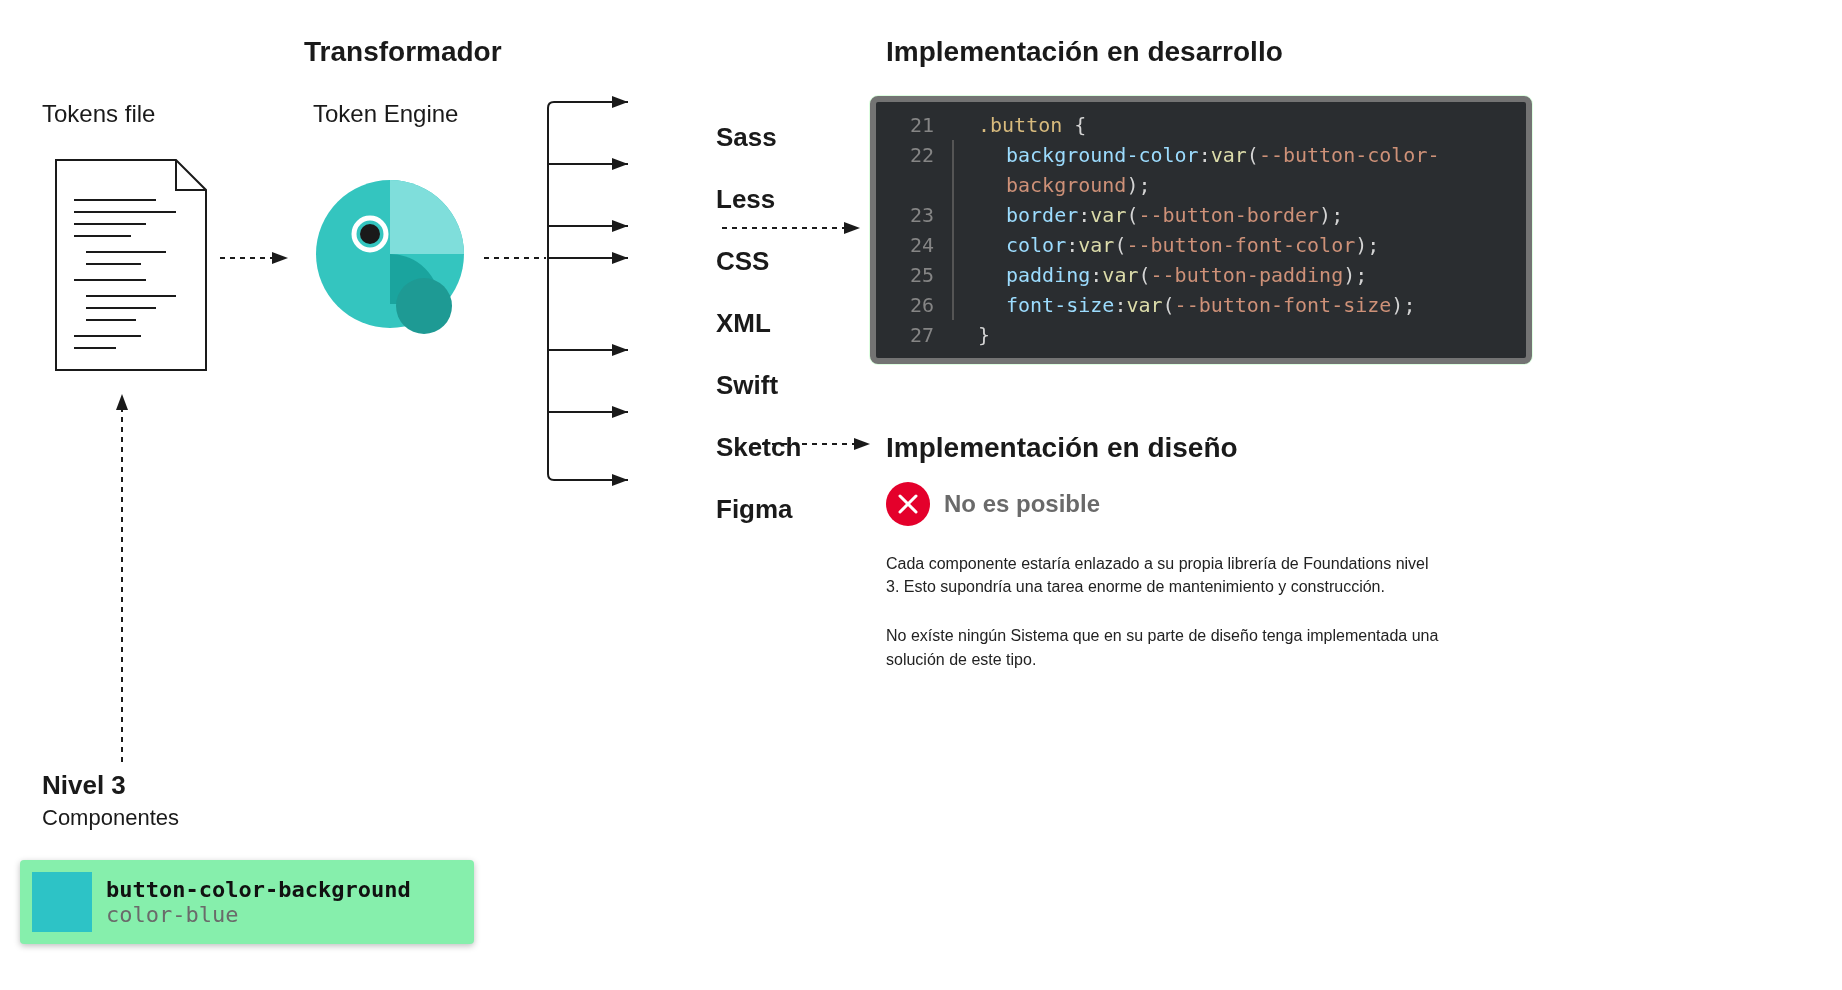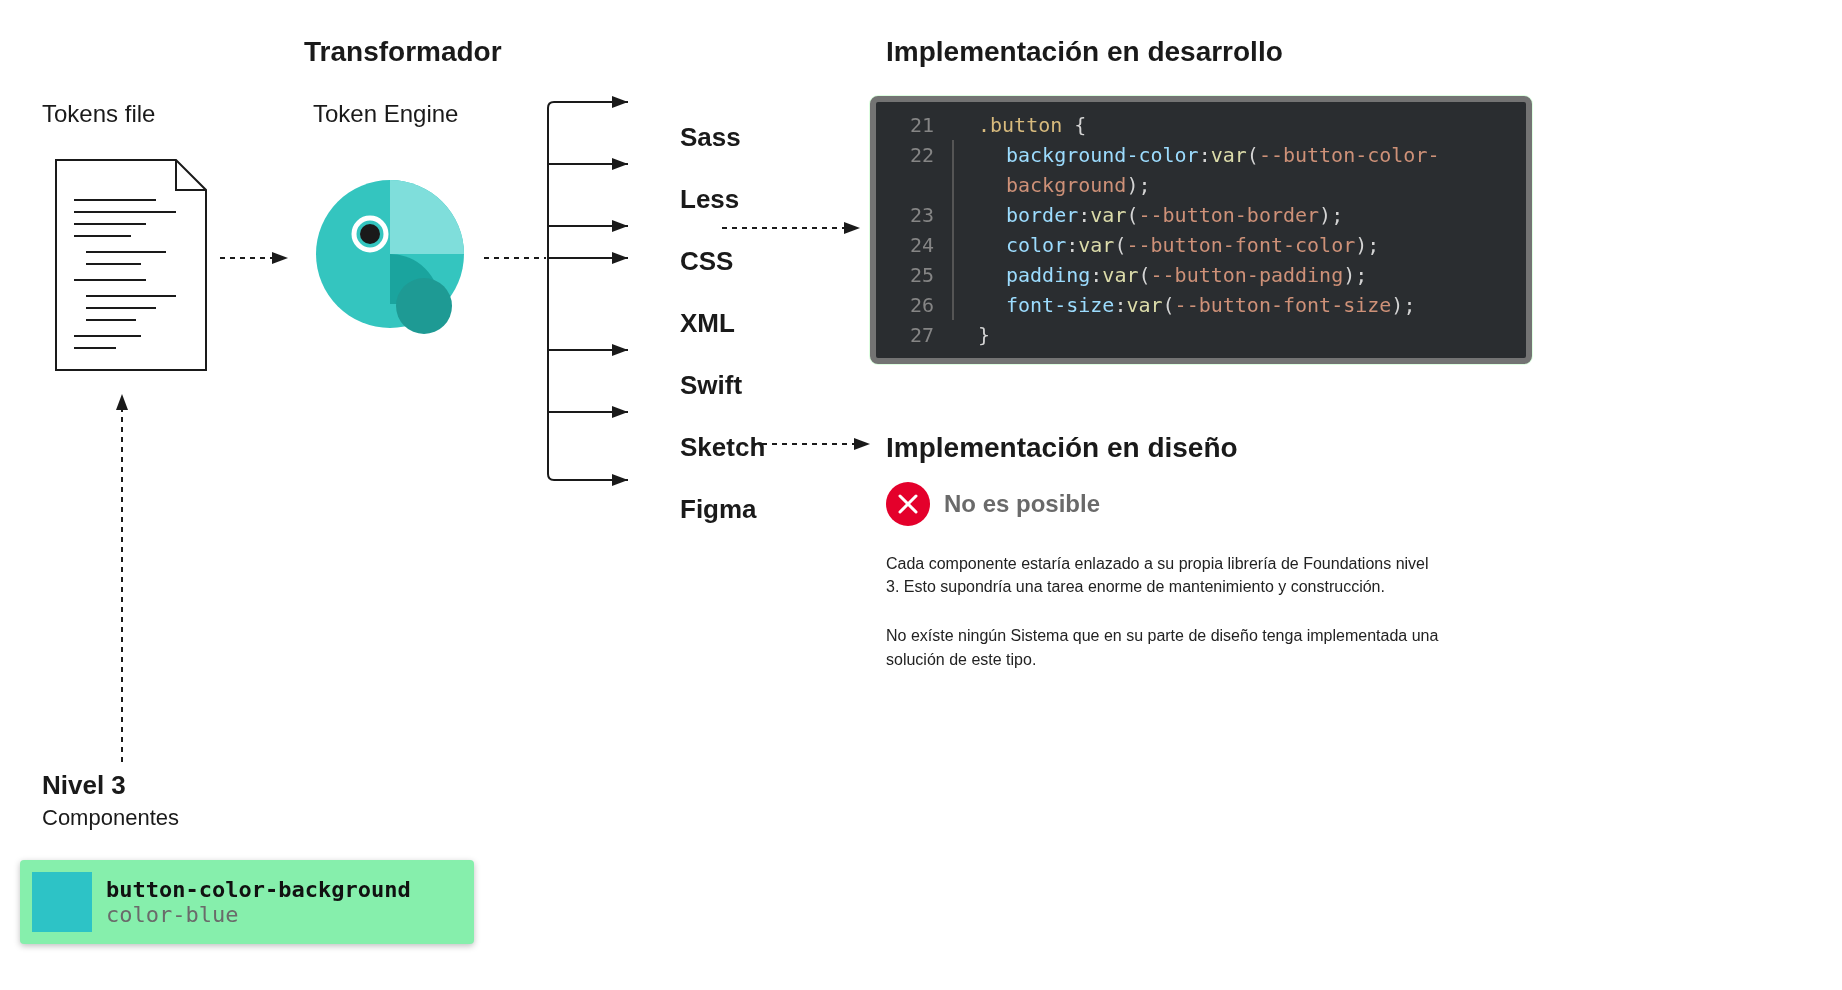--- a/index.html
+++ b/index.html
@@ -46,21 +46,21 @@
   .token-chip .swatch { width:60px; height:60px; background:var(--swatch); flex:none; }
   .token-chip .name { font-size:22px; font-weight:700; color:#111; }
   .token-chip .val  { font-size:22px; color:#6a6a6a; }
 
   
   .transform-title { position:absolute; left:304px; top:36px; }
   .transform-sub   { position:absolute; left:313px; top:100px; font-size:24px; }
   .chameleon { position:absolute; left:300px; top:164px; }
 
   
-  .outputs { position:absolute; left:640px; top:90px;text-align:center; }
+  .outputs { position:absolute; left:676px; top:90px;text-align:center; }
   .outputs li { list-style:none; font-size:26px; font-weight:700; margin:0; padding:0; height:62px; display:flex; align-items:center; }
 
   
   .arrow, .branch { position:absolute; }
 
   
   .dev-title { position:absolute; left:886px; top:36px; }
   .code-block {
     position:absolute; left:870px; top:96px;
     width:650px;

